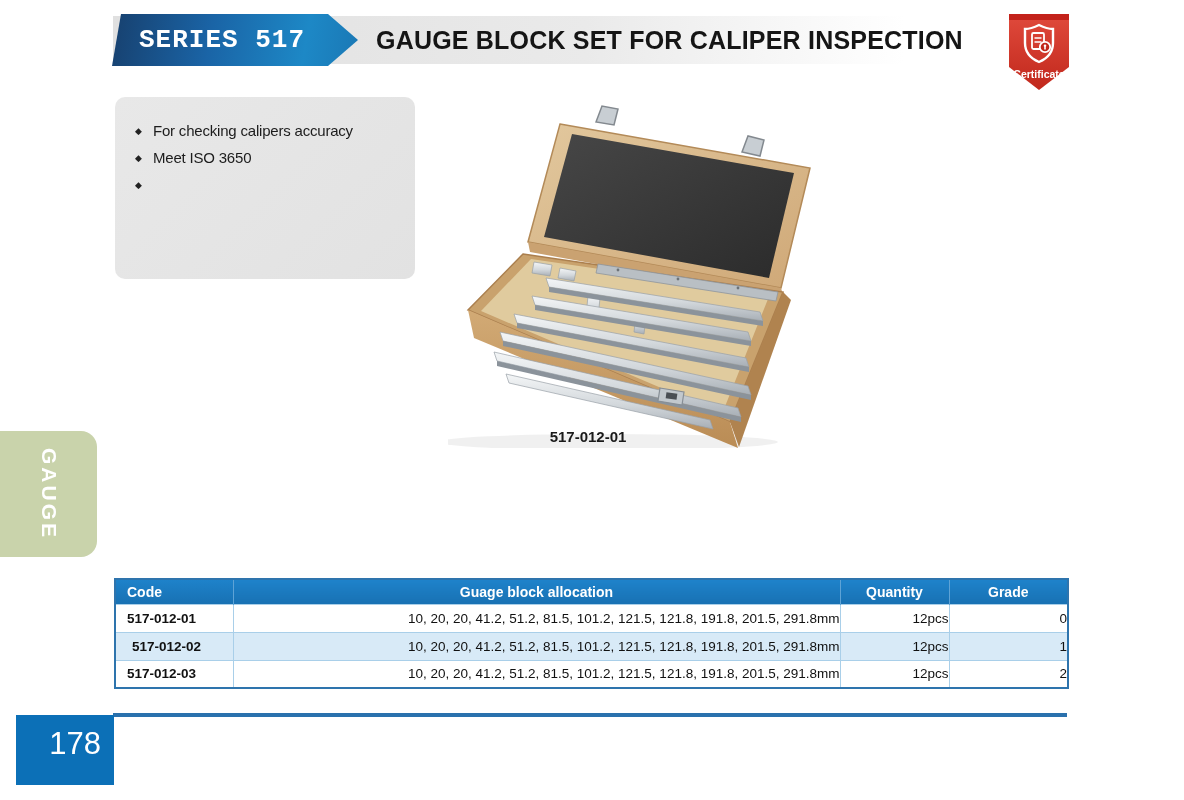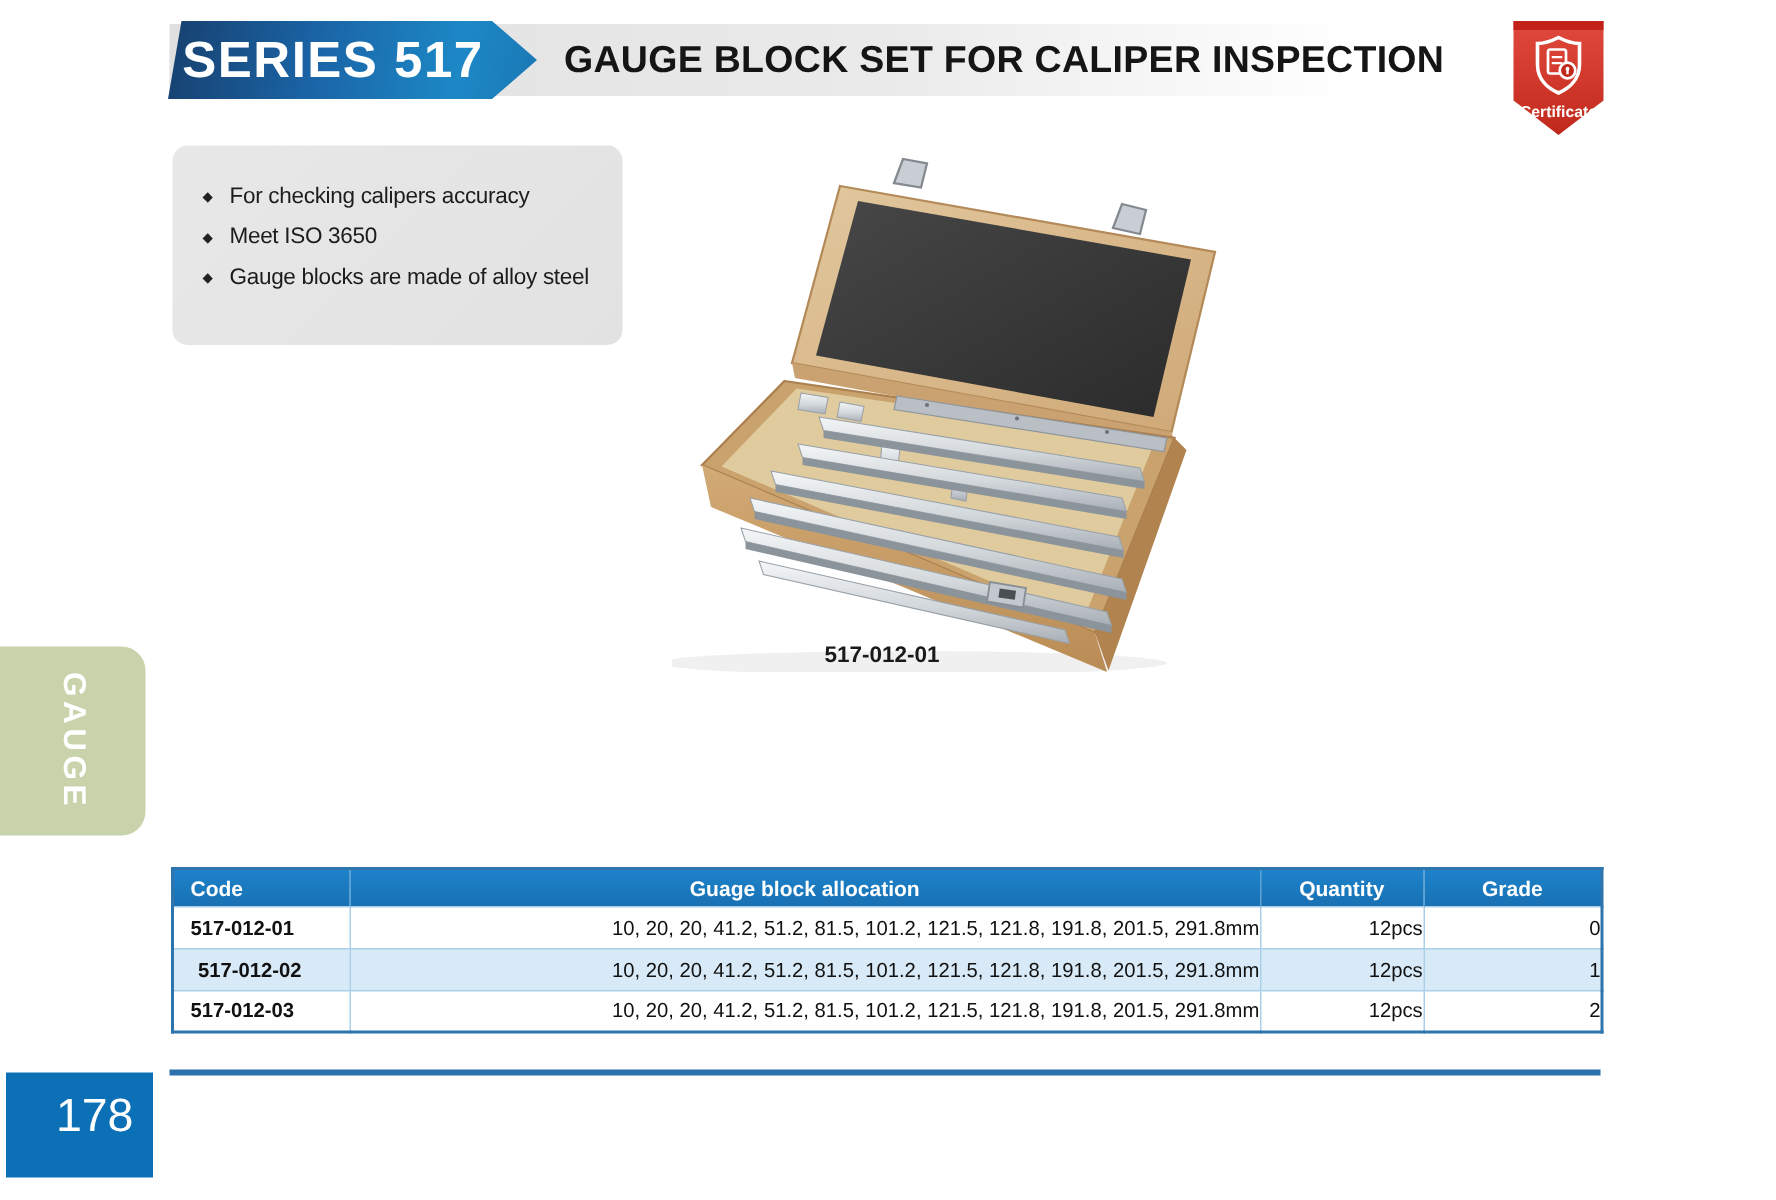--- a/index.html
+++ b/index.html
@@ -17,35 +17,35 @@
     background:linear-gradient(to right,#e0e0e0 0%, #eaeaea 55%, #ffffff 92%);
   }
   .series-banner {
     position:absolute; left:112px; top:14px; width:246px; height:52px;
     background:linear-gradient(100deg,#17406e 0%, #1a64a6 40%, #1d88c6 78%, #1a78b5 100%);
     clip-path:polygon(9px 0, calc(100% - 30px) 0, 100% 50%, calc(100% - 30px) 100%, 0 100%);
     display:flex; align-items:center; justify-content:center;
     padding-right:34px; padding-left:8px;
   }
   .series-banner span {
-    color:#fff; font-weight:bold; font-size:34px; letter-spacing:1px;
+    color:#fff; font-weight:bold; font-size:26px; letter-spacing:1px;font-family:Liberation Mono, monospace;
   }
   .page-title {
     position:absolute; left:376px; top:14px; height:52px;
     display:flex; align-items:center;
     font-size:25px; font-weight:bold; color:#151515; letter-spacing:0.2px;
     white-space:nowrap;
   }
 
   
   .badge { position:absolute; left:1007px; top:12px; width:64px; height:82px; }
 
   
   .features {
-    position:absolute; left:115px; top:97px; width:300px; height:133px;
+    position:absolute; left:115px; top:97px; width:300px; height:182px;
     background:linear-gradient(135deg,#e8e8e8 0%, #e2e2e2 100%);
     border-radius:10px;
     padding:20px 14px 0 20px;
   }
   .feature-item {
     display:flex; align-items:center; height:27px;
     font-size:15px; color:#1c1c1c; letter-spacing:-0.2px;
   }
   .bullet { width:18px; color:#222; font-size:9px; }
   .bullet::before { content:"◆"; }
@@ -89,21 +89,21 @@
   .spec-table td.code { text-align:left; padding-left:11px; font-weight:bold; }
   .spec-table tr.alt td { background:#d8eaf7;padding-left:16px; }
 
   .table-underline {
     position:absolute; left:113px; top:713px; width:954px; height:4px;
     background:#2a71ad;
   }
 
   
   .page-num-box {
-    position:absolute; left:4px; top:715px; width:98px; height:70px;
+    position:absolute; left:16px; top:715px; width:98px; height:70px;
     background:#0c70b7;
     display:flex; align-items:center; justify-content:flex-end;
     padding-right:13px; padding-bottom:12px;
   }
   .page-num-box span { color:#fff; font-size:31px; }
 </style>
 </head>
 <body>
 
 <div class="header-graybar"></div>
@@ -137,21 +137,20 @@
   <div class="feature-item">
     <span class="bullet"></span>
     <span>For checking calipers accuracy</span>
   </div>
   <div class="feature-item">
     <span class="bullet"></span>
     <span>Meet ISO 3650</span>
   </div>
   <div class="feature-item">
     <span class="bullet"></span>
-    <span>Gauge blocks are made of alloy steel</span>
   </div>
 </div>
 
 <div class="product-fig">
   <svg width="565" height="348" viewBox="0 0 565 348">
     <defs>
       <linearGradient id="woodTop" x1="0" y1="0" x2="1" y2="1">
         <stop offset="0" stop-color="#e2c89e"></stop>
           <stop offset="1" stop-color="#cfa877"></stop>
       </linearGradient>

